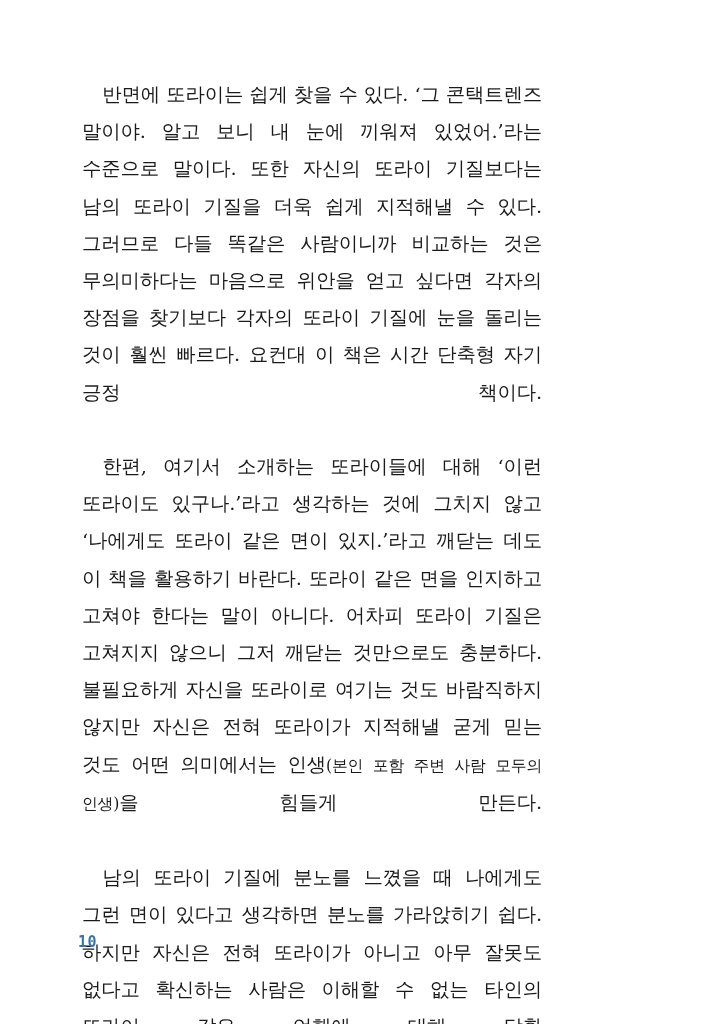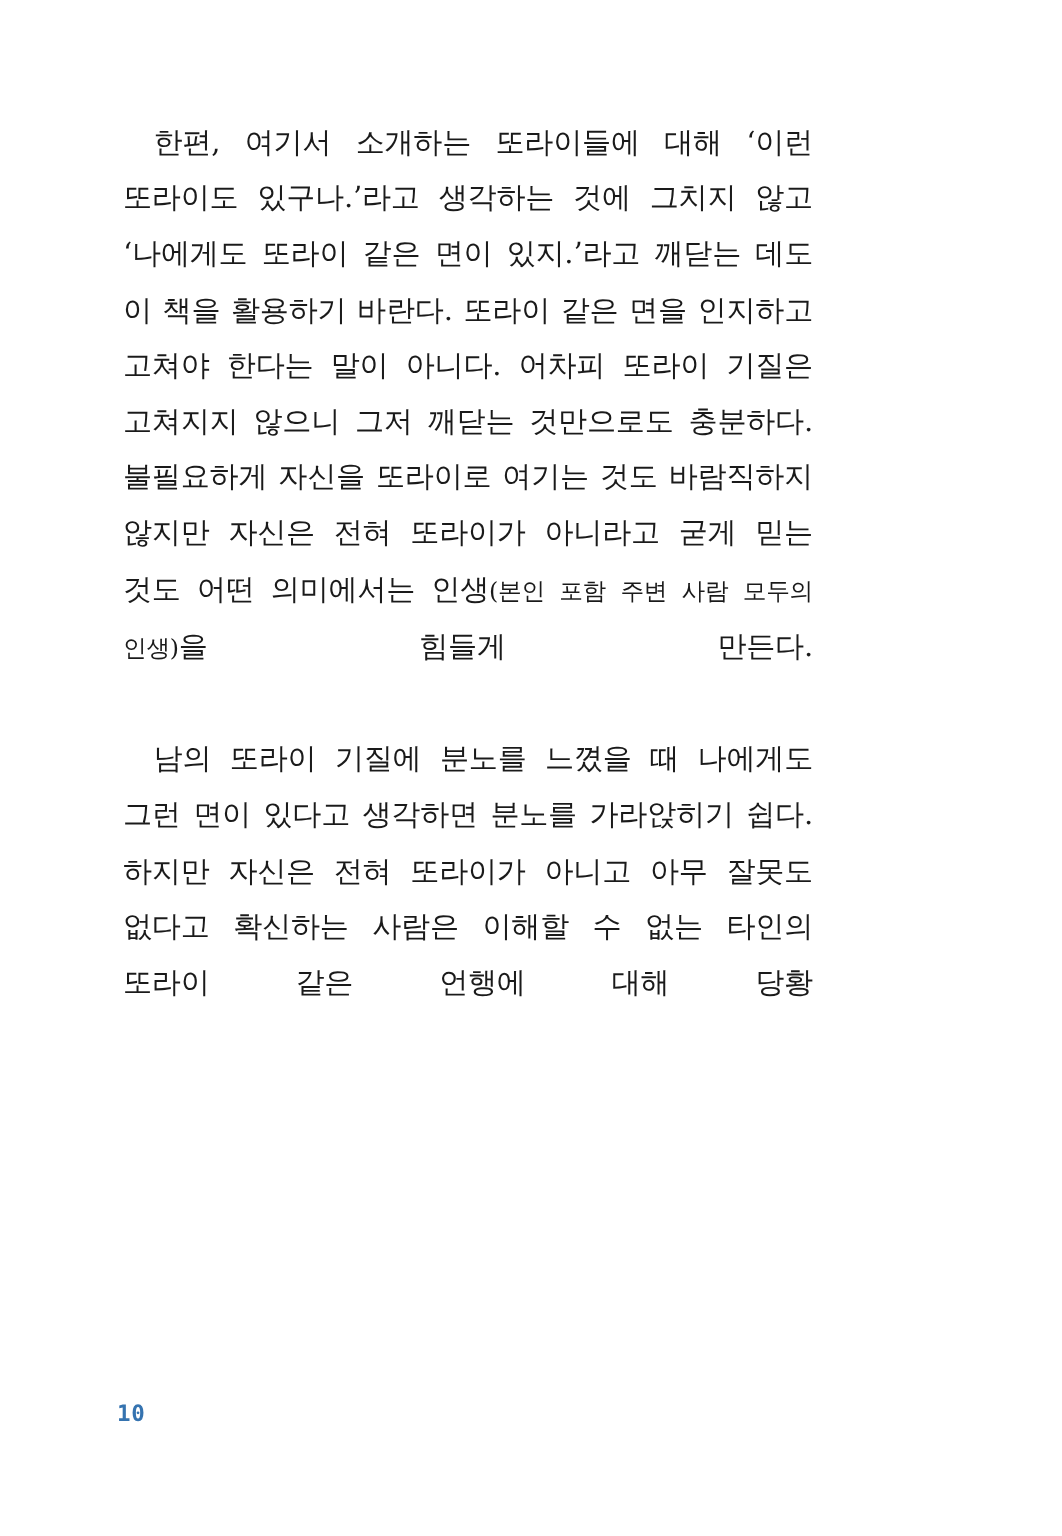--- a/index.html
+++ b/index.html
@@ -67,19 +67,20 @@
     letter-spacing: 0.5px;
     color: #3573b0;
   }
 </style>
 </head>
 <body>
 
 <div class="page">
 
   <div class="text-column">
-      <p class="para"><span>한편, 여기서 소개하는 또라이들에 대해 ‘이런 또라이도 있구나.’라고 생각하는 것에 그치지 않고 ‘나에게도 또라이 같은 면이 있지.’라고 깨닫는 데도 이 책을 활용하기 바란다. 또라이 같은 면을 인지하고 고쳐야 한다는 말이 아니다. 어차피 또라이 기질은 고쳐지지 않으니 그저 깨닫는 것만</span><span class="underline-run">으로도</span><span> 충분하다. 불필요하게 자신을 또라이로 여기는 것도 바람직하지 않지만 자신은 전혀 또라이가 아니라고 굳게 믿는 것도 어떤 의미에서는 인생</span><span class="small-run">(본인 포함 주변 사람 모두의 인생)</span><span>을 힘들게 만든다.</span></p>
+      <p class="para"><span>반면에 또라이는 쉽게 찾을 수 있다. ‘그 콘택트렌즈 말이야. 알고 보니 내 눈에 끼워져 있었어.’라는 수준으로 말이다. 또한 자신의 또라이 기질보다는 남의 또라이 기질을 더욱 쉽게 지적해낼 수 있다. 그러므로 다들 똑같은 사람이니까 비교하는 것은 무의미하다는 마음으로 위안을 얻고 싶다면 각자의 장점을 찾기보다 각자의 또라이 기질에 눈을 돌리는 것이 훨씬 빠르다. 요컨대 이 책은 시간 단축형 자기 긍정 책이다.</span></p>
+      <p class="para"><span>한편, 여기서 소개하는 또라이들에 대해 ‘이런 또라이도 있구나.’라고 생각하는 것에 그치지 않고 ‘나에게도 또라이 같은 면이 있지.’라고 깨닫는 데도 이 책을 활용하기 바란다. 또라이 같은 면을 인지하고 고쳐야 한다는 말이 아니다. 어차피 또라이 기질은 고쳐지지 않으니 그저 깨닫는 것만</span><span class="underline-run">으로도</span><span> 충분하다. 불필요하게 자신을 또라이로 여기는 것도 바람직하지 않지만 자신은 전혀 또라이가 지적해낼 굳게 믿는 것도 어떤 의미에서는 인생</span><span class="small-run">(본인 포함 주변 사람 모두의 인생)</span><span>을 힘들게 만든다.</span></p>
       <p class="para"><span>남의 또라이 기질에 분노를 느꼈을 때 나에게도 그런 면이 있다고 생각하면 분노를 가라앉히기 쉽다. 하지만 자신은 전혀 또라이가 아니고 아무 잘못도 없다고 확신하는 사람은 이해할 수 없는 타인의 또라이 같은 언행에 대해 당황</span></p>
     </div>
 
   <div class="page-number">10</div>
 
 </div>
 
 </body></html>

